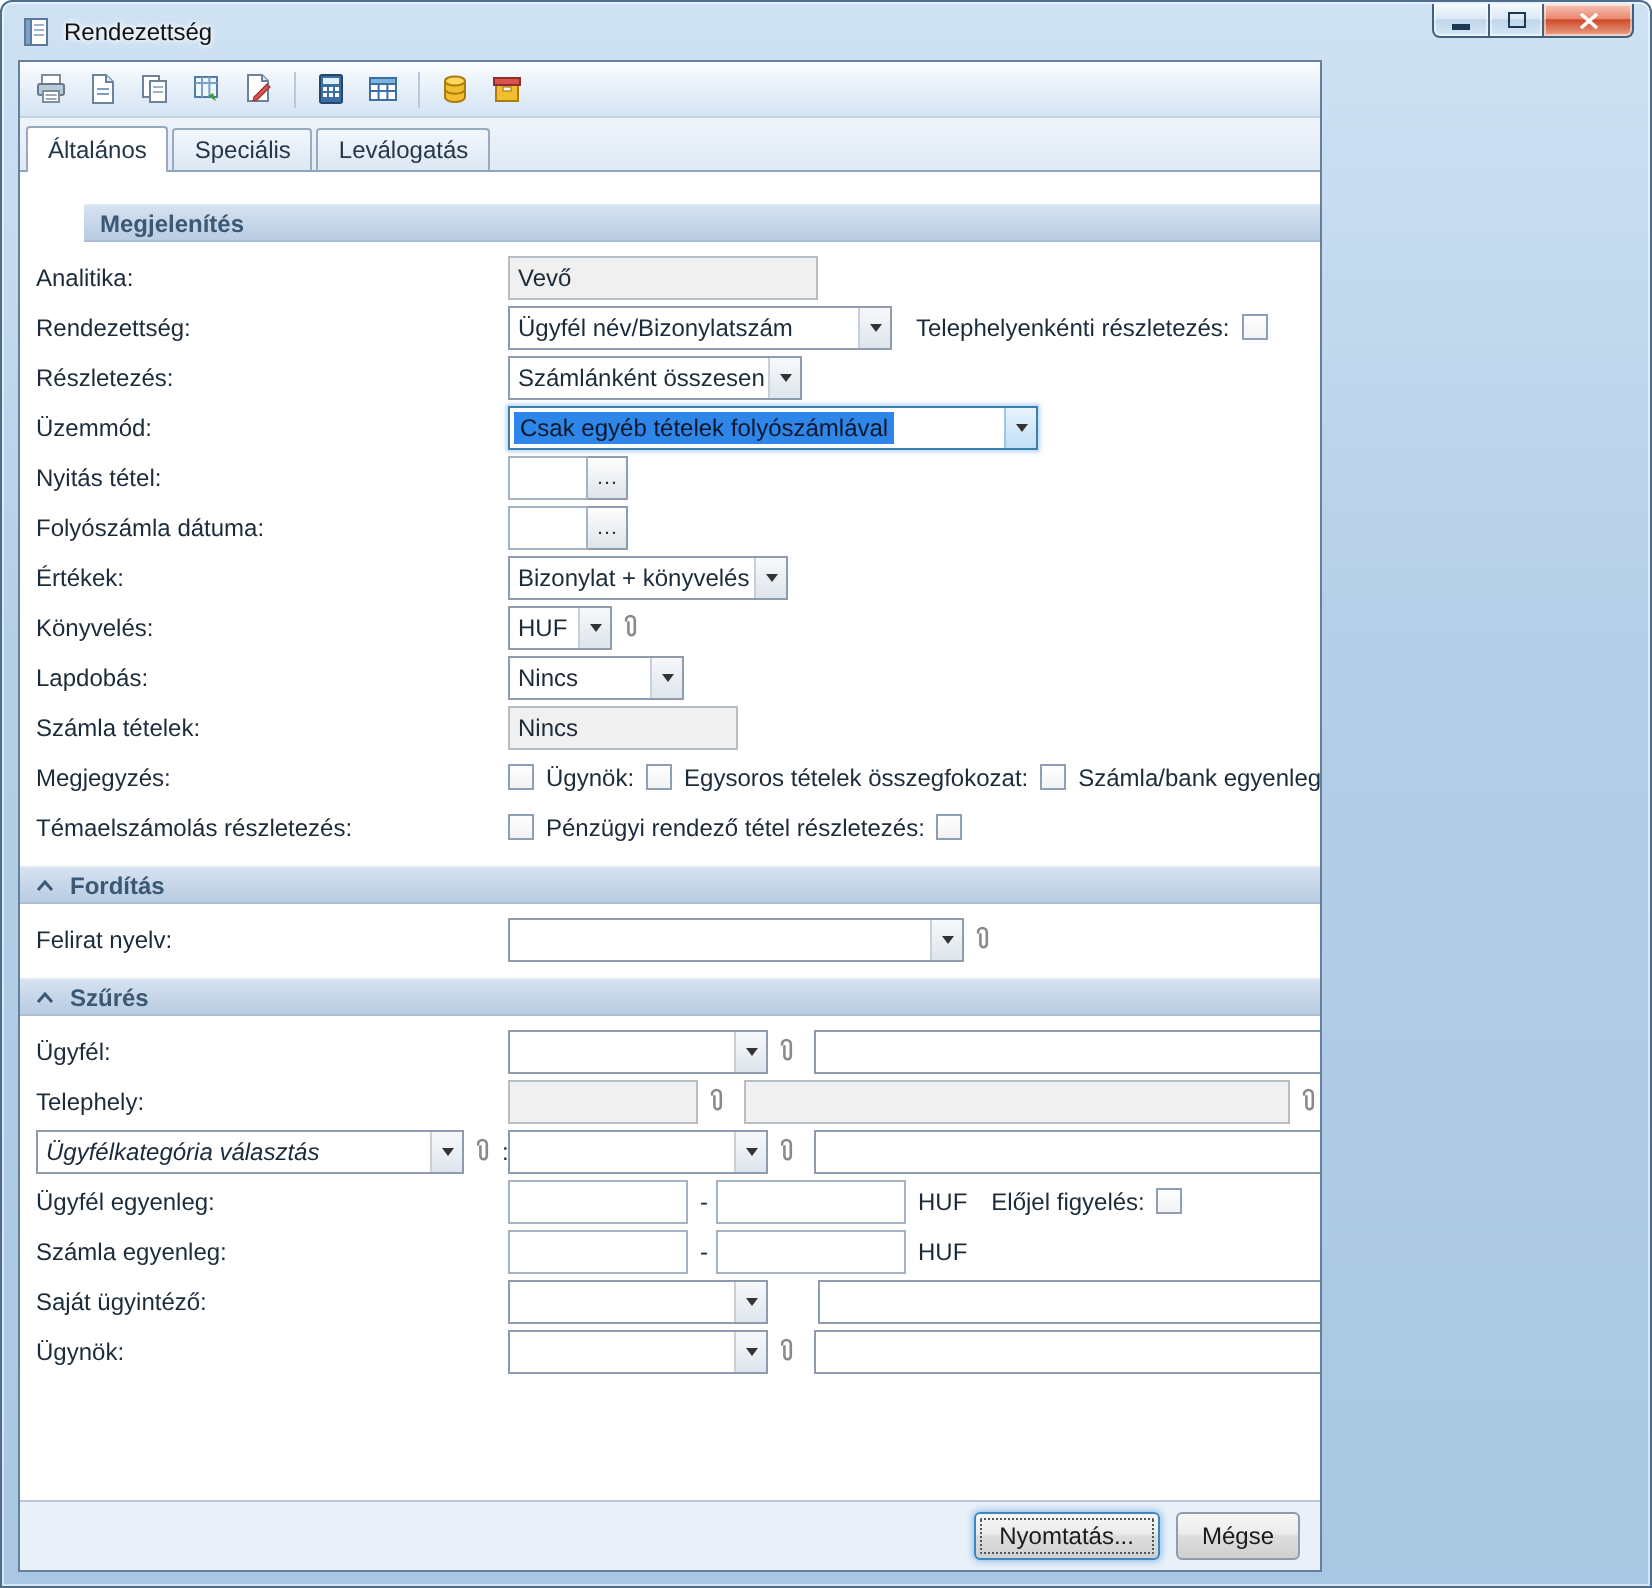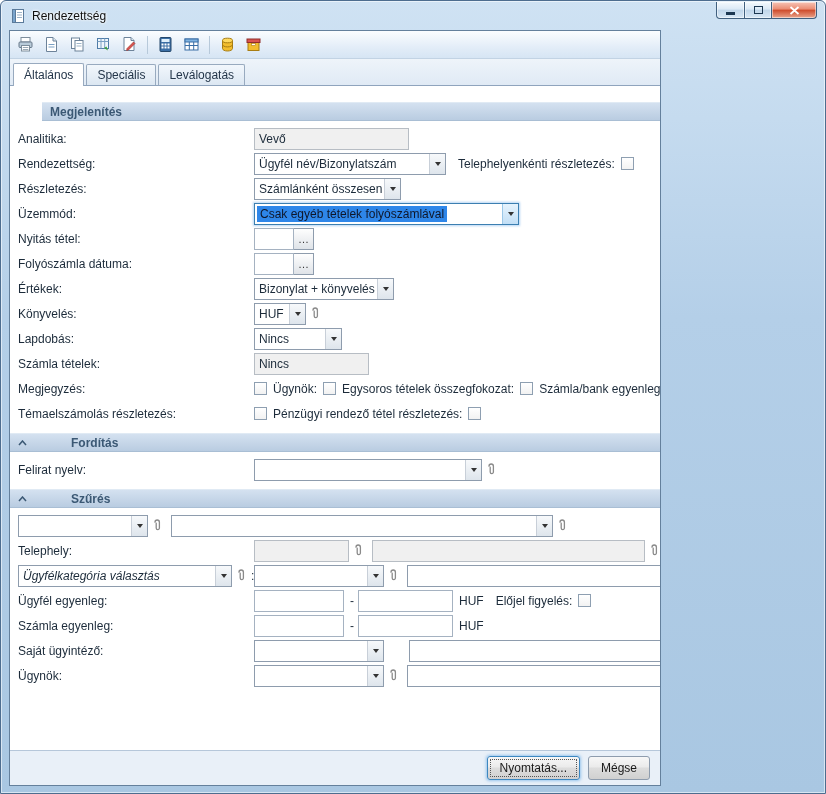--- a/index.html
+++ b/index.html
@@ -40,21 +40,21 @@
     background:linear-gradient(#f2f7fc,#dce7f2); color:#24364a; position:relative; }
   .tab.active { height:23px; background:#fff; margin-bottom:-1px; z-index:2; }
 
   .content { flex:1 1 auto; background:#fff; padding-top:16px; overflow:hidden; }
 
   .sec { height:19px; display:flex; align-items:center; padding-left:8px; margin-bottom:6px;
     background:linear-gradient(#d4e1f0,#b9cce1); border-top:1px solid #e0eaf4; border-bottom:1px solid #a9bed4;
     font-weight:bold; color:#3b5874; }
   .sec.indent { margin-left:32px; }
   .sec .chev { margin-right:8px; display:flex; align-items:center; }
-  .sec.gap-top { margin-top:8px;gap:36px; }
+  .sec.gap-top { margin-top:8px; }
 
   .row { display:flex; align-items:center; height:23px; margin-bottom:2px; padding-left:8px; }
   .lbl { width:236px; flex:0 0 auto; padding-right:24px; white-space:nowrap; }
   .lblbox { width:236px; flex:0 0 auto; display:flex; align-items:center; padding-right:6px; }
   .inline-lbl { margin-left:12px; margin-right:6px; white-space:nowrap; }
   .inline-lbl.tight { margin-left:6px; }
 
   .textfield { height:22px; border:1px solid #a5b2c1; background:#fff; display:flex; align-items:center;
     padding:0 4px; overflow:hidden; white-space:nowrap; }
   .textfield.ro { background:#f0f0f0; border-color:#b7bdc4; }
@@ -353,20 +353,21 @@
       <div class="sec gap-top">
         <span class="chev">
           <svg width="9" height="6" viewBox="0 0 9 6">
               <polyline points="1,5 4.5,1 8,5" fill="none" stroke="#3b5874" stroke-width="1.5"></polyline>
             </svg>
         </span>
         <span class="sec-title">Szűrés</span>
       </div>
 
       <div class="row">
+        <div class="lbl">Ügyfél:</div>
         <div class="combo w130">
           <div class="val"></div>
           <div class="dd"></div>
         </div>
         <span class="clip">
           <svg width="12" height="15" viewBox="0 0 12 15">
               <path d="M4 4.2 a2.2 2.2 0 0 1 4.4 0 V10 a1.6 1.6 0 0 1 -3.2 0 V5.2" fill="none" stroke="#8a8a8a" stroke-width="1.3" stroke-linecap="round"></path>
             </svg>
         </span>
         <div class="combo w382 ml8">

